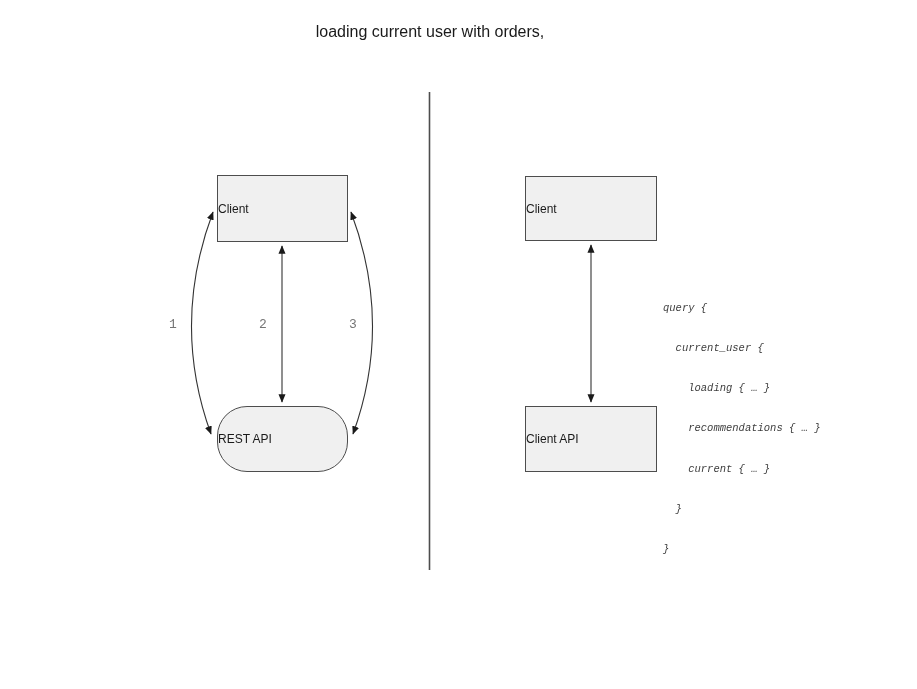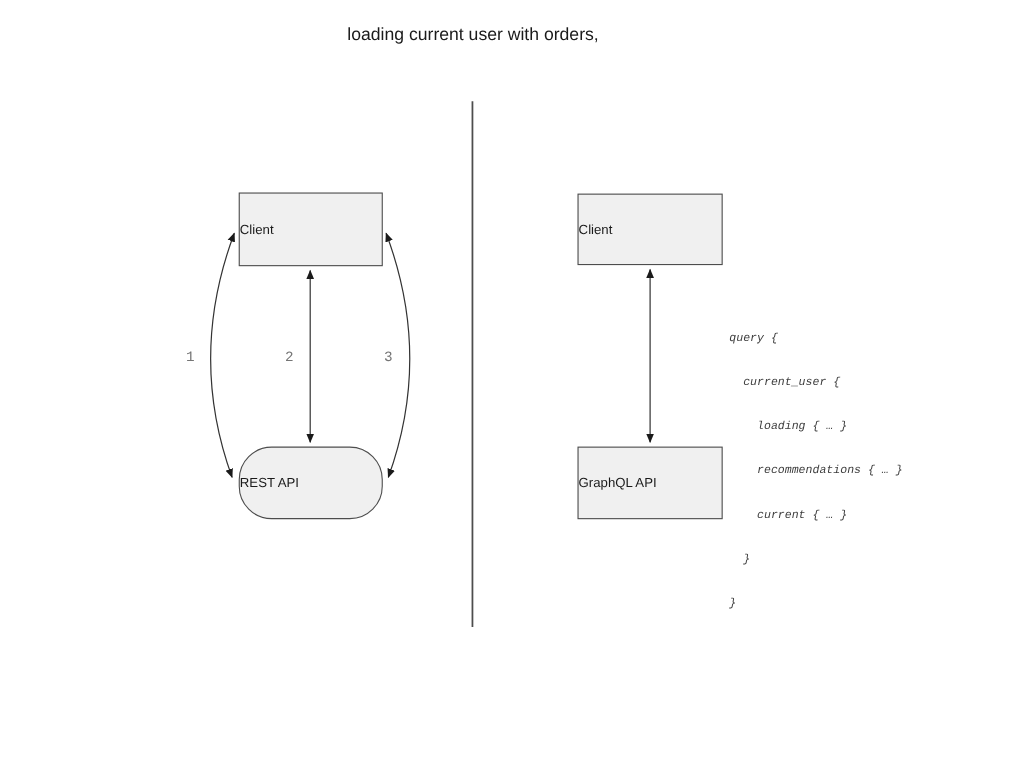--- a/index.html
+++ b/index.html
@@ -122,21 +122,21 @@
   </div>
 
   <div class="arrow-num num-1">1</div>
   <div class="arrow-num num-2">2</div>
   <div class="arrow-num num-3">3</div>
 
   <div class="node-box box-right-client">
     <span>Client</span>
   </div>
   <div class="node-box box-graphql-api">
-    <span>GraphQL API</span>
+    <span>Client API</span>
   </div>
 
   <div class="query-block mono">
     <div>query {</div>
     <div>  current_user {</div>
     <div>    loading { … }</div>
     <div>    recommendations { … }</div>
     <div>    current { … }</div>
     <div>  }</div>
     <div>}</div>

